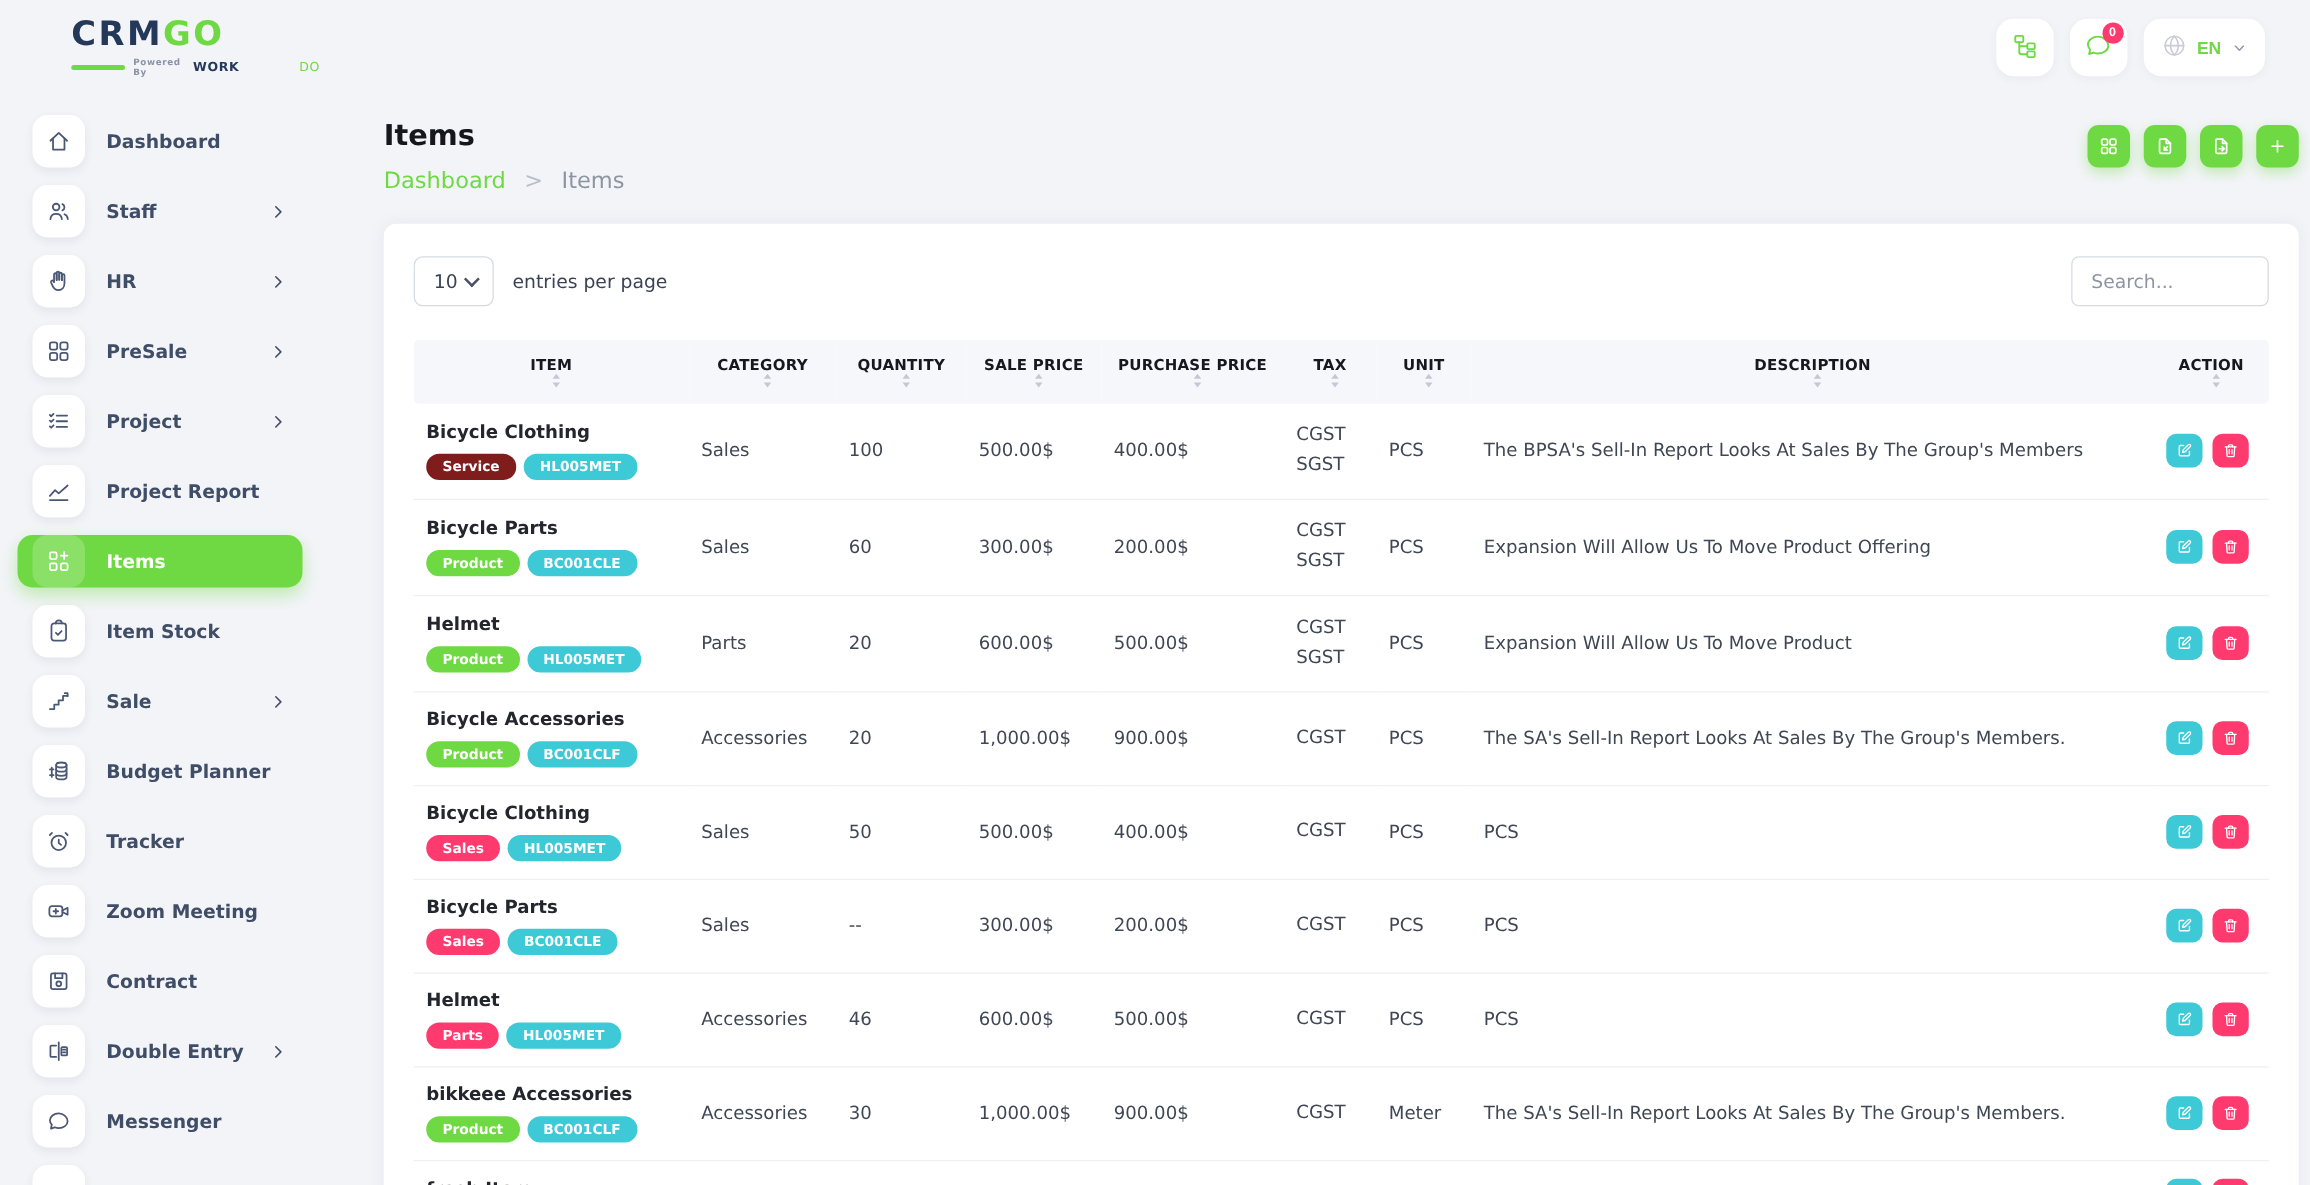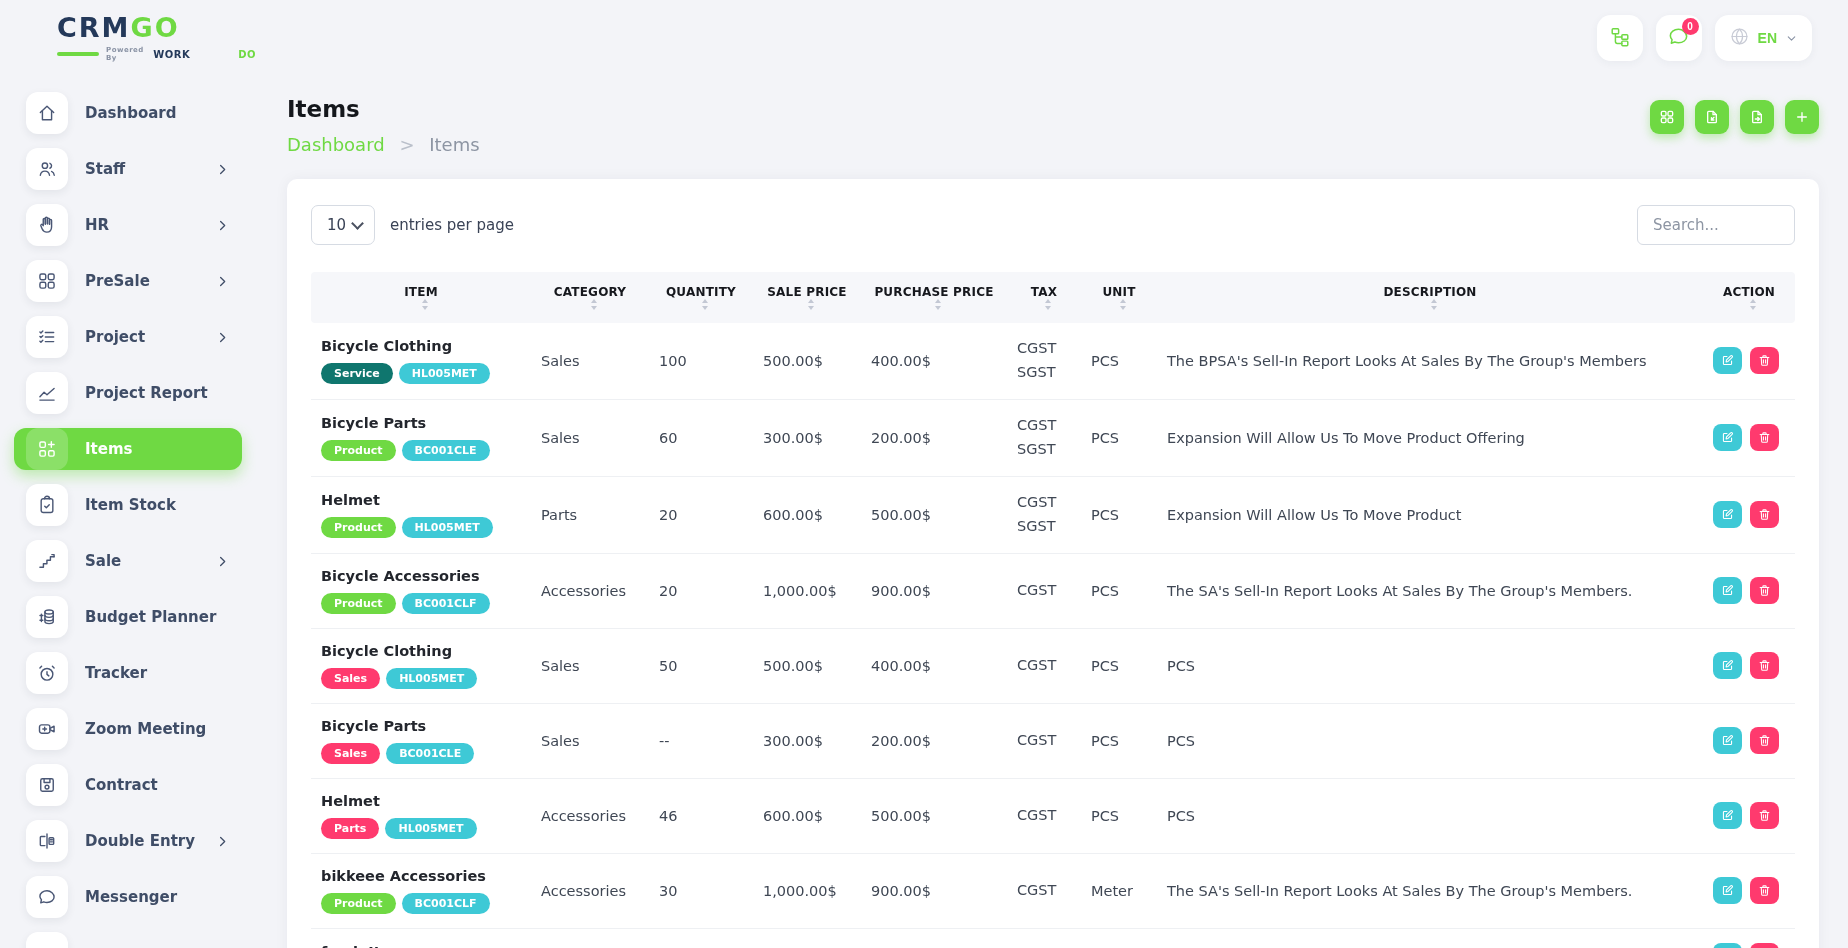--- a/index.html
+++ b/index.html
@@ -14,41 +14,41 @@
   .topbar { height:76px; display:flex; align-items:center; }
   .logo-wrap { width:256px; flex:none; padding-left:57px; }
   .logo-line1 { font-size:27px; font-weight:800; letter-spacing:2px; line-height:1; }
   .logo-crm { color:#24395a; }
   .logo-go { color:#6fd943; }
   .logo-line2 { display:flex; align-items:center; gap:7px; margin-top:5px; }
   .logo-bar { width:54px; height:4px; border-radius:2px; background:#6fd943; }
   .powered { font-size:7px; font-weight:700; color:#8a93a5; letter-spacing:.5px; }
   .powered-brand { font-size:10px; font-weight:800; letter-spacing:.5px; }
   .powered-brand b { color:#24395a; font-weight:800;}
-  .powered-brand i { color:#6fd943; font-style:normal; font-weight:700;padding-left:48px;}
+  .powered-brand i { color:#6fd943; font-style:normal; font-weight:400;padding-left:48px;}
   .user-chip { margin-left:44px; display:flex; align-items:center; gap:11px;
     background:#fff; border-radius:14px; padding:6px 18px 6px 7px;
     box-shadow:0 2px 8px rgba(40,50,70,.05); cursor:pointer; }
   .avatar { width:38px; height:38px; border-radius:50%; flex:none;
     background:linear-gradient(140deg,#caa185 10%,#8d6e63 45%,#4e342e 90%); }
   .user-name { font-size:15px; font-weight:600; color:#3a4356; }
   .chev-sm { display:inline-flex; color:#8a93a5; }
   .top-right { margin-left:auto; padding-right:36px; display:flex; gap:13px; align-items:center; }
   .icon-btn { position:relative; height:46px; min-width:46px; border:none; cursor:pointer;
     border-radius:14px; background:#fff; display:flex; align-items:center; justify-content:center;
     box-shadow:0 2px 8px rgba(40,50,70,.05); }
   .icon-btn.tree { color:#6fd943; }
   .icon-btn.chat { color:#6fd943; }
   .chat-badge { position:absolute; top:3px; right:3px; min-width:17px; height:17px; border-radius:9px;
     background:#ff3a6e; color:#fff; font-size:10px; font-weight:700;
     display:flex; align-items:center; justify-content:center; padding:0 4px; }
   .icon-btn.lang { padding:0 14px; gap:8px; color:#c9ccd6; }
   .lang-txt { font-size:14px; font-weight:700; color:#6fd943; }
   
-  .body-row { display:flex; height:872px; }
+  .body-row { display:flex; height:872px;gap:20px; }
   .sidebar { width:256px; flex:none; padding-top:16px; overflow:hidden; }
   .side-item { display:flex; align-items:center; gap:17px; height:42px;
     margin:0 14px 14px 14px; padding:0 12px; border-radius:12px; cursor:pointer; }
   .tile { width:42px; height:42px; flex:none; border-radius:12px; background:#fff;
     box-shadow:0 3px 8px rgba(40,50,70,.08); display:flex; align-items:center; justify-content:center;
     color:#4a5775; }
   .side-label { font-size:15px; font-weight:600; color:#3f4d67; white-space:nowrap; }
   .chev { margin-left:auto; color:#3f4d67; display:flex; }
   .side-item.active { background:#6fd943; box-shadow:0 6px 14px rgba(111,217,67,.4); }
   .side-item.active .tile { background:rgba(255,255,255,.2); box-shadow:none; color:#fff; }
@@ -490,21 +490,21 @@
                   </span>
                 </div>
               </th>
             </tr>
         </thead>
         <tbody>
             <tr>
               <td>
                 <div class="item-name">Bicycle Clothing</div>
                 <div class="badges">
-                  <span class="badge" style="background:#0f766e">Service</span>
+                  <span class="badge" style="background:#7f1d1d">Service</span>
                   <span class="badge" style="background:#3ec9d6">HL005MET</span>
                 </div>
               </td>
               <td>Sales</td>
               <td>100</td>
               <td>500.00$</td>
               <td>400.00$</td>
               <td>
                 <span class="tax-line">CGST</span>
                 <span class="tax-line">SGST</span>

